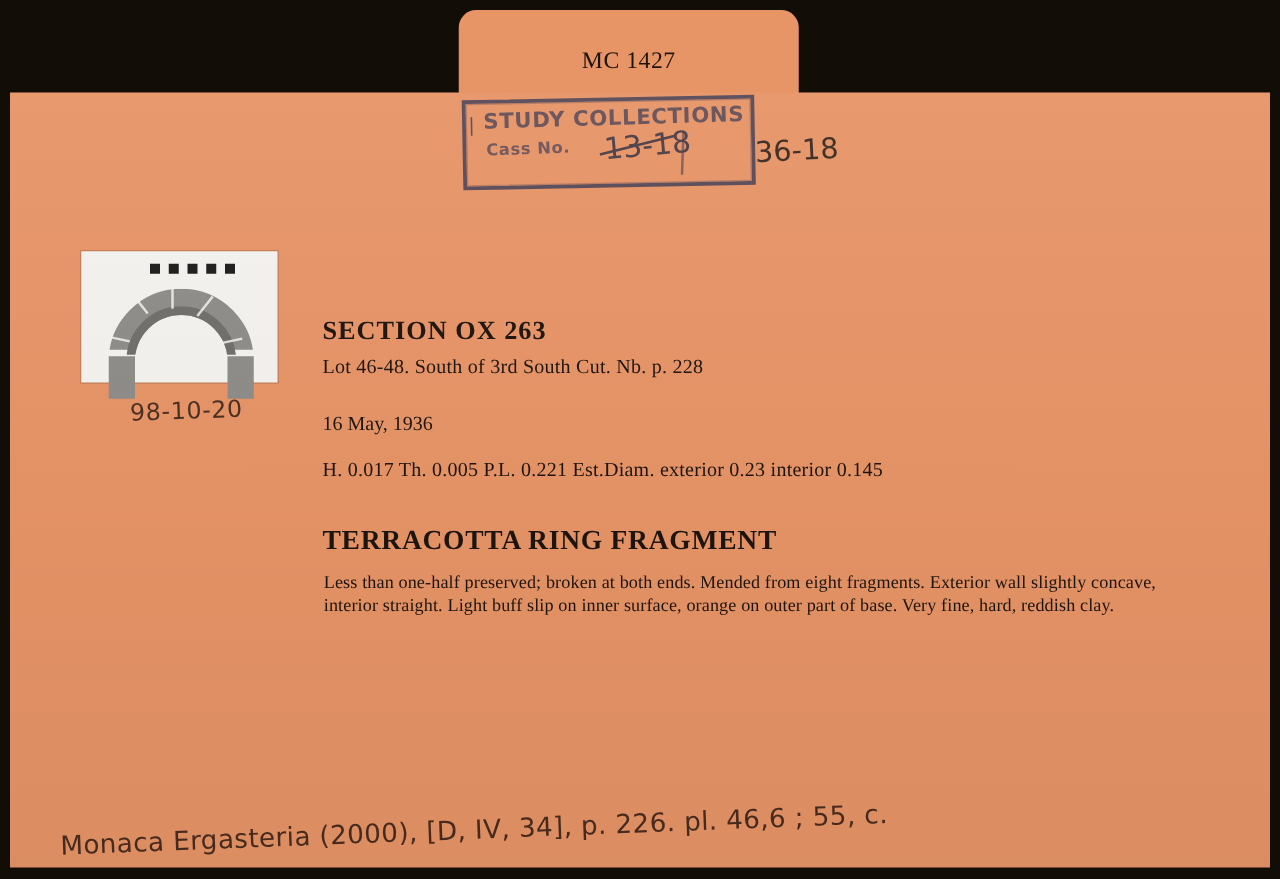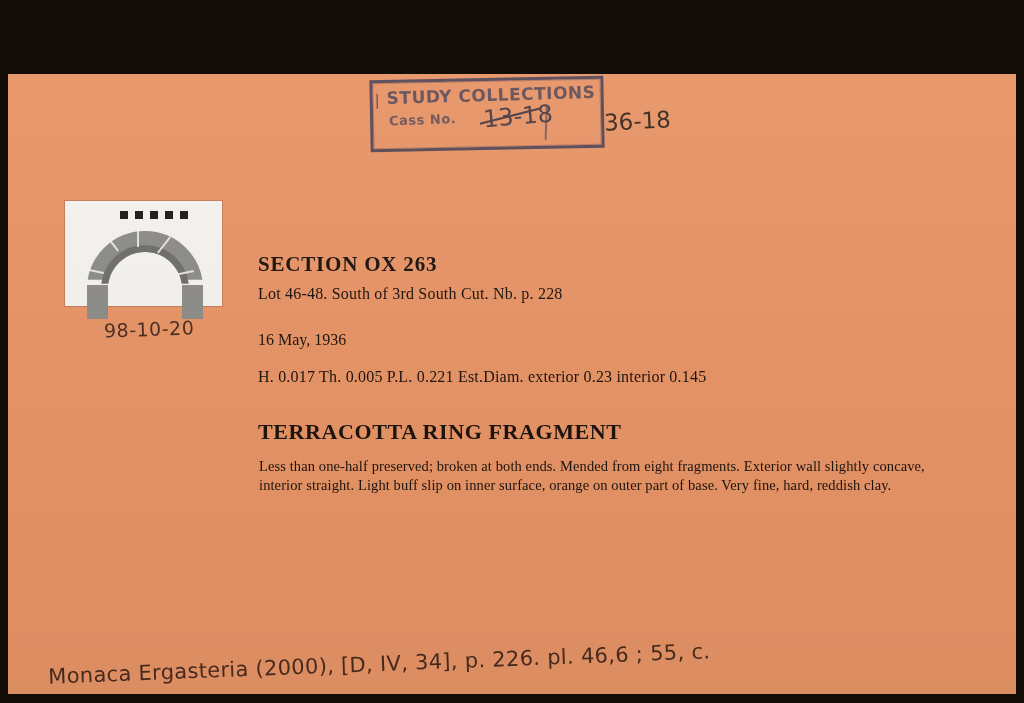--- a/index.html
+++ b/index.html
@@ -295,20 +295,23 @@
     letter-spacing: 0.3px;
     white-space: nowrap;
   }
 </style>
 </head>
 <body>
 
 <div id="card-wrap">
   <div class="bg"></div>
 
+  <div class="tab">
+    <div class="tab-title">MC 1427</div>
+  </div>
 
   <div class="card">
 
     <div class="stamp">
       <div class="stamp-tick">|</div>
       <div class="stamp-line1">STUDY COLLECTIONS</div>
       <div class="stamp-line2">Cass No.</div>
       <div class="stamp-divider"></div>
       <div class="hand-strike">
         <span>13-18</span>

